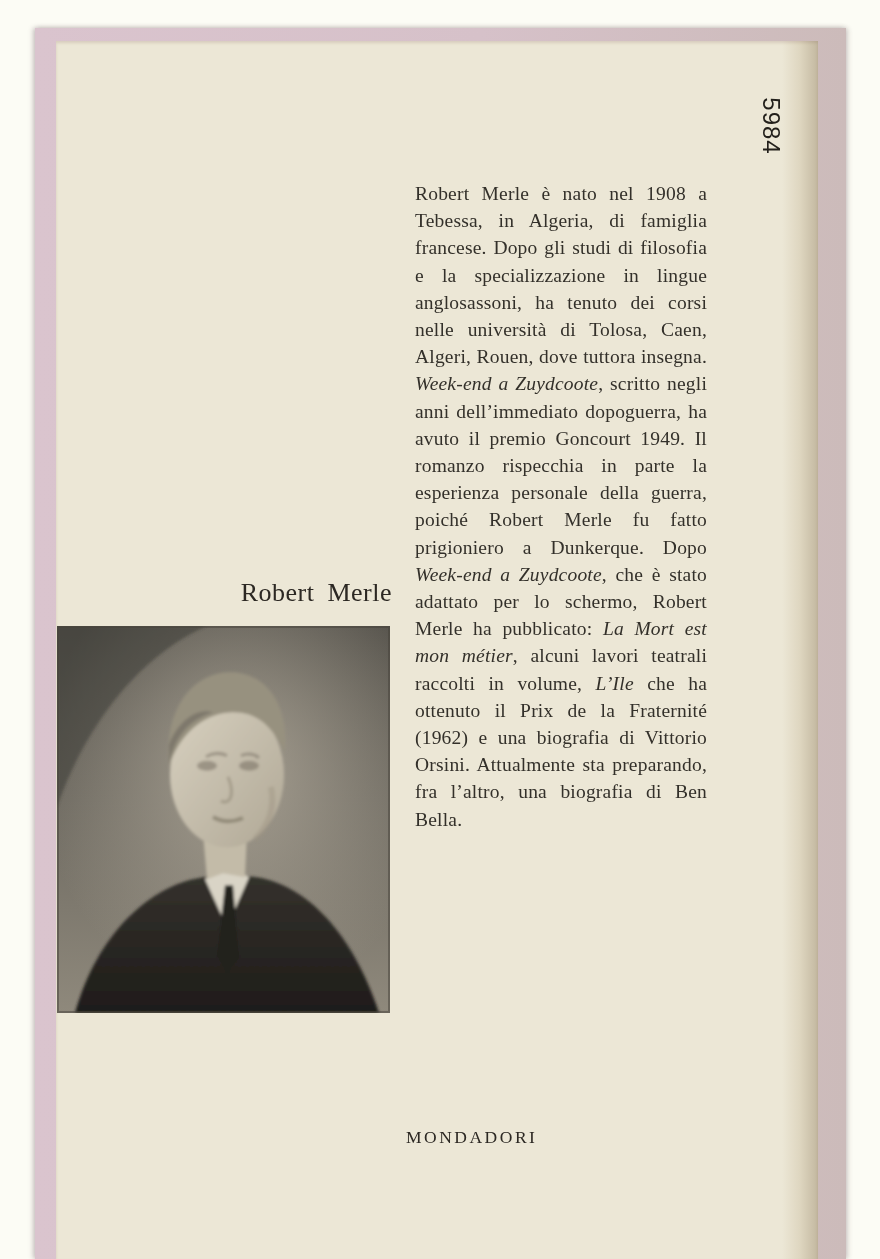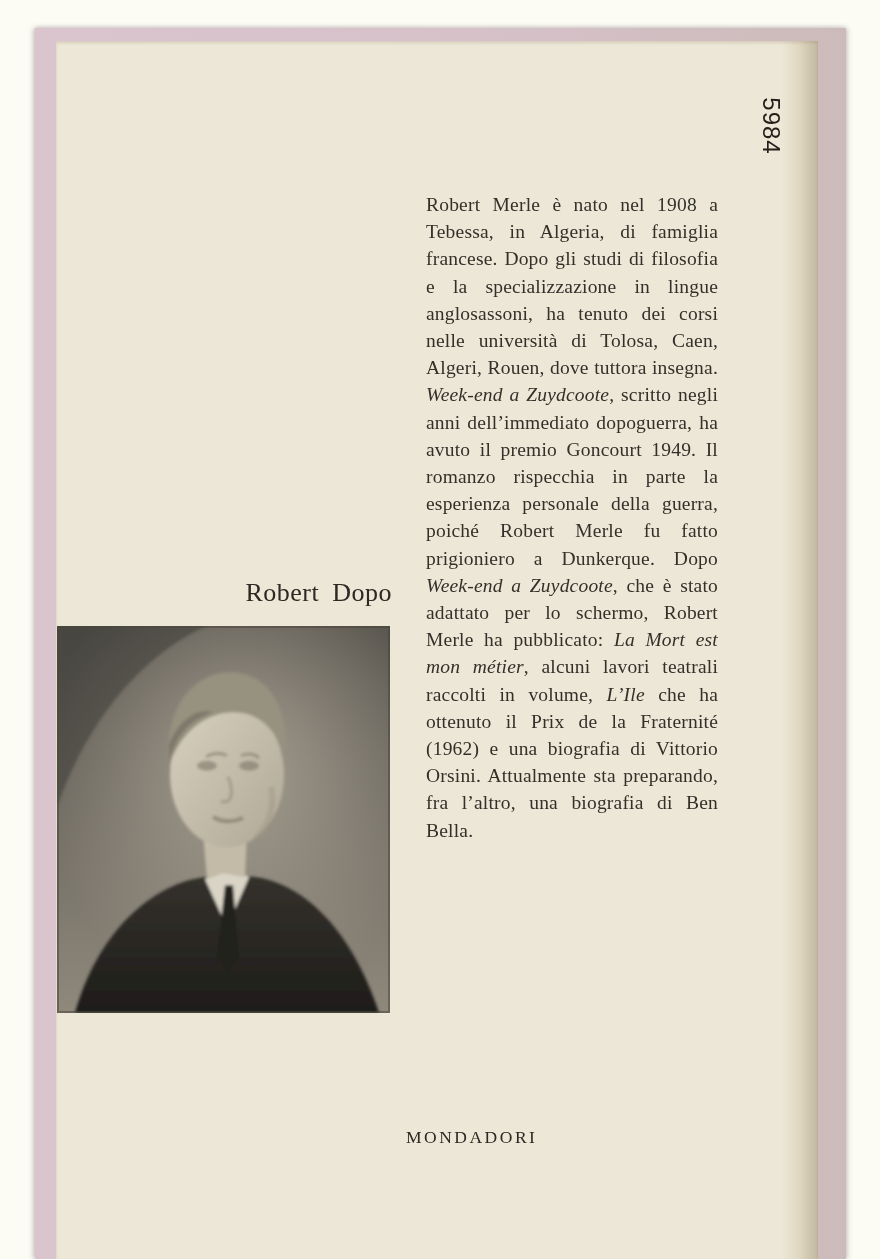--- a/index.html
+++ b/index.html
@@ -24,21 +24,21 @@
     background:linear-gradient(90deg, rgba(120,100,60,0) 0%, rgba(150,125,75,.16) 50%, rgba(115,92,55,.34) 100%);
     pointer-events:none;
   }
   .catalog{
     position:absolute;top:72px;right:5px;width:84px;height:26px;line-height:26px;
     text-align:center;transform:rotate(90deg);
     font-family:"Liberation Sans", sans-serif;
     font-size:24px;font-weight:500;letter-spacing:1px;color:#23201b;
   }
   .bio{
-    position:absolute;left:358px;top:138px;width:292px;margin:12px;
+    position:absolute;left:358px;top:138px;width:292px;margin:1px;
     font-size:19.5px;line-height:27.2px;letter-spacing:.2px;
     text-align:justify;color:#33302a;
     hyphens:auto;-webkit-hyphens:auto;
   }
   .bio .it{font-style:italic;}
   .author-label{
     position:absolute;left:0;top:537px;width:336px;text-align:right;
     font-size:26px;letter-spacing:.5px;word-spacing:6px;color:#2c2823;
   }
   .portrait{
@@ -55,21 +55,21 @@
 <div class="canvas">
 
   <div class="cover-edge"></div>
 
   <div class="page">
 
     <div class="catalog">5984</div>
 
     <p class="bio" lang="it"><span>Robert Merle è nato nel 1908 a Tebessa, in Algeria, di famiglia francese. Dopo gli studi di filosofia e la specializzazione in lingue anglosassoni, ha tenuto dei corsi nelle università di Tolosa, Caen, Algeri, Rouen, dove tuttora insegna. </span><span class="it">Week-end a Zuydcoote</span><span>, scritto negli anni dell’immediato dopoguerra, ha avuto il premio Goncourt 1949. Il romanzo rispecchia in parte la esperienza personale della guerra, poiché Robert Merle fu fatto prigioniero a Dunkerque. Dopo </span><span class="it">Week-end a Zuydcoote</span><span>, che è stato adattato per lo schermo, Robert Merle ha pubblicato: </span><span class="it">La Mort est mon métier</span><span>, alcuni lavori teatrali raccolti in volume, </span><span class="it">L’Ile</span><span> che ha ottenuto il Prix de la Fraternité (1962) e una biografia di Vittorio Orsini. Attualmente sta preparando, fra l’altro, una biografia di Ben Bella.</span></p>
 
-    <div class="author-label">Robert Dopo</div>
+    <div class="author-label">Robert Merle</div>
 
     <svg class="portrait" viewBox="0 0 333 385" preserveAspectRatio="none" role="img">
       <title>Black-and-white portrait photograph of Robert Merle wearing a dark suit and tie</title>
       <defs>
         <linearGradient id="pbg" x1="0" y1="0" x2="0" y2="1">
           <stop offset="0" stop-color="#57544d"></stop>
           <stop offset="0.45" stop-color="#6e6a61"></stop>
           <stop offset="1" stop-color="#8f897c"></stop>
         </linearGradient>
         <radialGradient id="glow" cx="0.55" cy="0.38" r="0.6">

